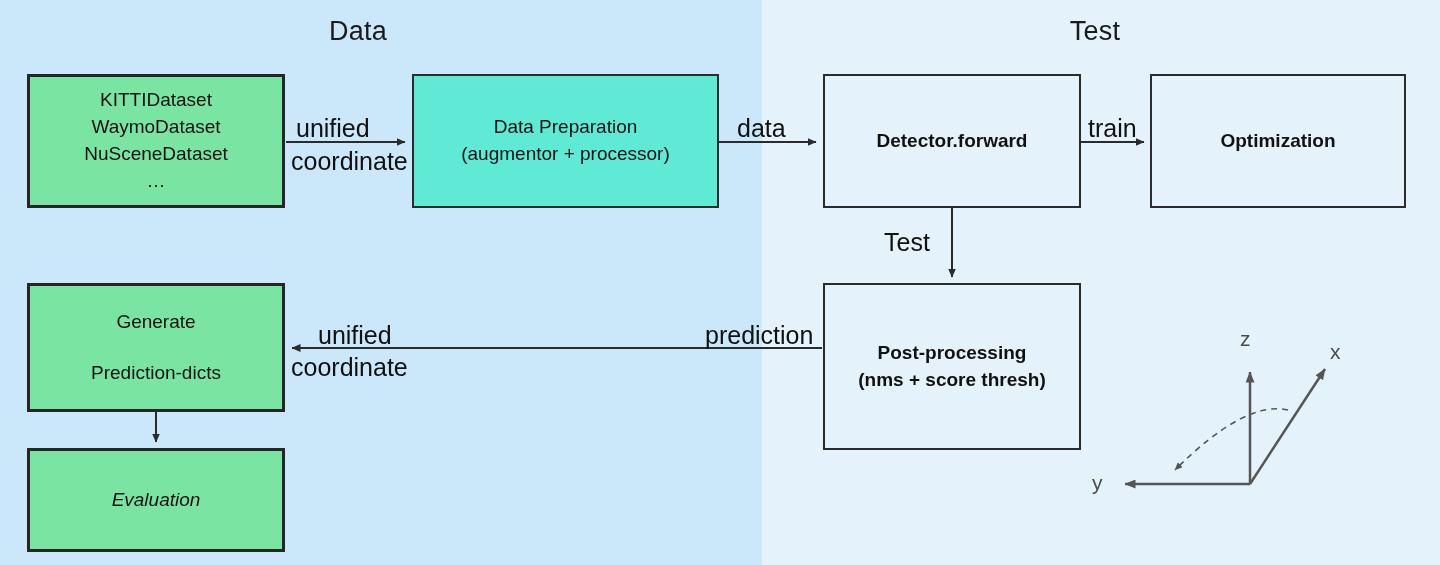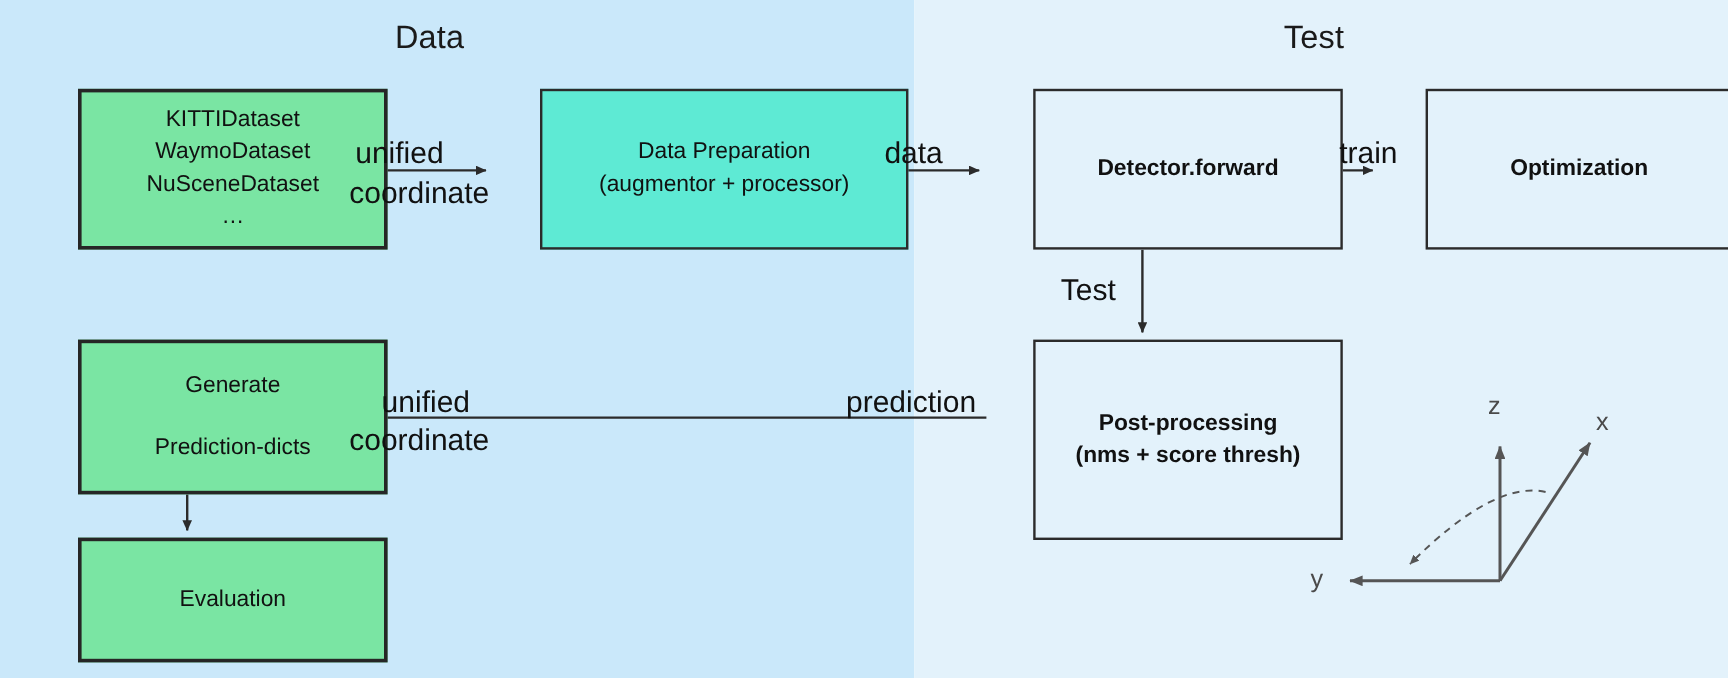--- a/index.html
+++ b/index.html
@@ -45,21 +45,20 @@
     box-sizing: border-box;
     display: flex;
     flex-direction: column;
     align-items: center;
     justify-content: center;
     text-align: center;
     color: #111111;
     font-size: 19px;
     line-height: 1.42;
     white-space: pre;
-    margin-left: 38px;
   }
   .node.green {
     background: #7ae5a3;
     border: 3px solid #262626;
   }
   .node.blue-left {
     background: #5eead4;
     border: 2px solid #2b2b2b;
   }
   .node.blue-right {
@@ -164,30 +163,30 @@
   <div class="node blue-right" style="left:823px; top:283px; width:258px; height:167px;">
     <span class="line">Post-processing</span>
     <span class="line">(nms + score thresh)</span>
   </div>
 
   <div class="node green" style="left:27px; top:283px; width:258px; height:129px;gap:24px;">
     <span class="line">Generate</span>
     <span class="line">Prediction-dicts</span>
   </div>
 
-  <div class="node green" style="left:27px; top:448px; width:258px; height:104px;">
+  <div class="node green" style="left:27px; top:448px; width:258px; height:104px;font-style:italic;">
     <span class="line">Evaluation</span>
   </div>
 
   <div class="edge-label" style="left:296px; top:113px;">unified</div>
   <div class="edge-label" style="left:291px; top:146px;">coordinate</div>
 
   <div class="edge-label" style="left:737px; top:113px;">data</div>
 
-  <div class="edge-label" style="left:1088px; top:113px;margin-left:28px;">train</div>
+  <div class="edge-label" style="left:1088px; top:113px;">train</div>
 
   <div class="edge-label" style="left:884px; top:227px;">Test</div>
 
   <div class="edge-label" style="left:705px; top:320px;">prediction</div>
   <div class="edge-label" style="left:318px; top:320px;">unified</div>
   <div class="edge-label" style="left:291px; top:352px;">coordinate</div>
 
   <div class="coord-label" style="left:1240px; top:328px;">z</div>
   <div class="coord-label" style="left:1330px; top:341px;">x</div>
   <div class="coord-label" style="left:1092px; top:472px;">y</div>

